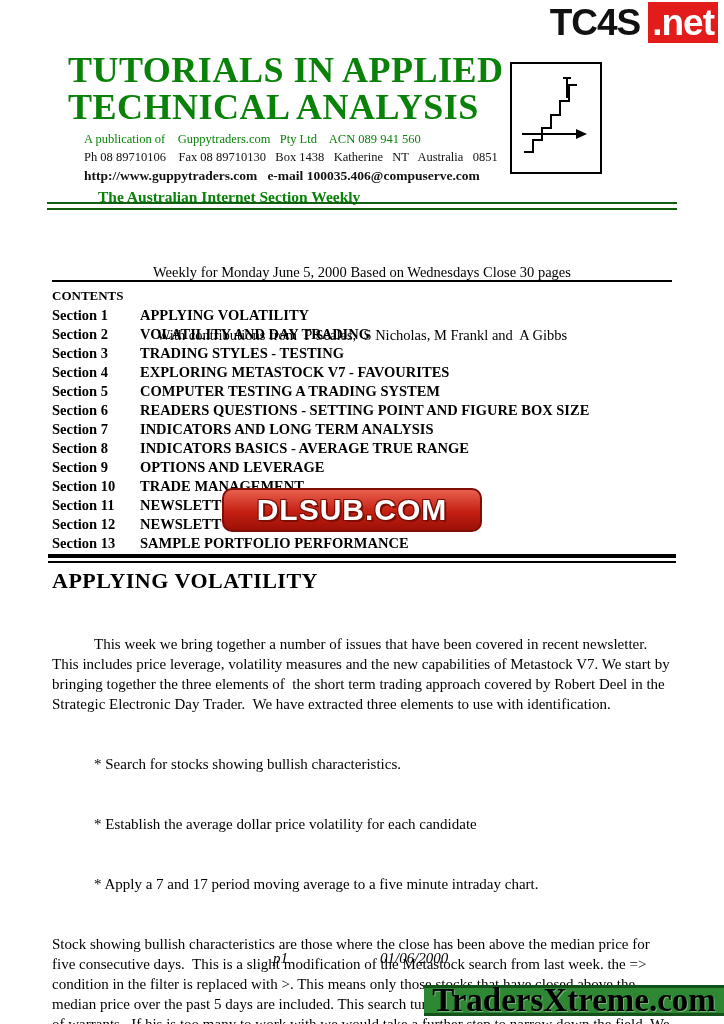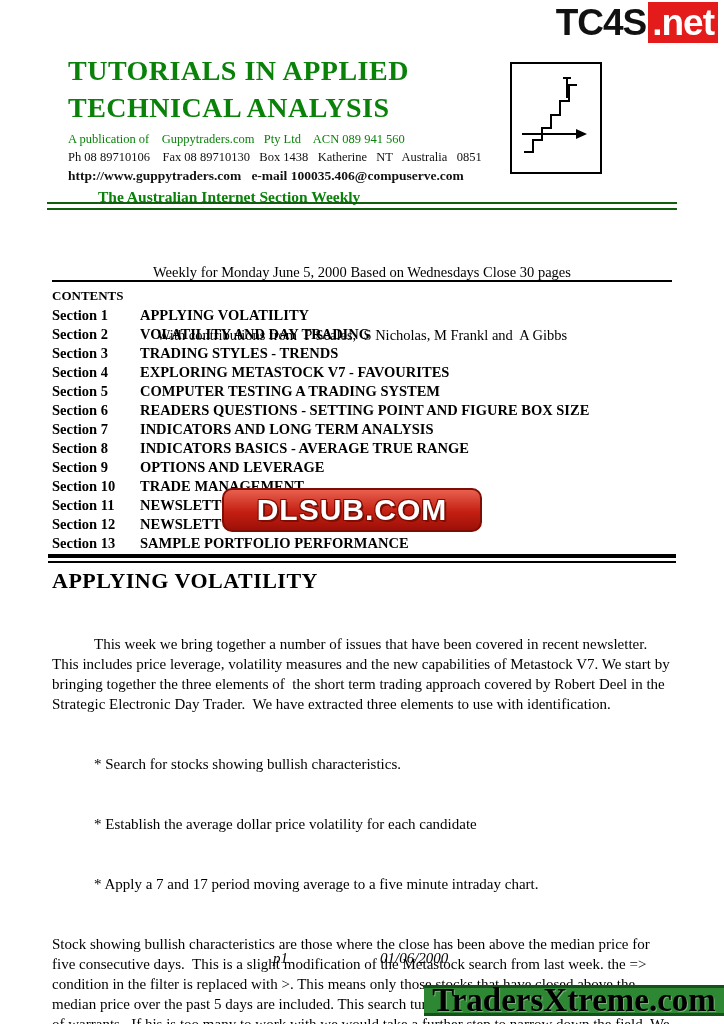--- a/index.html
+++ b/index.html
@@ -8,26 +8,26 @@
     position:relative; width:724px; height:1024px; background:#ffffff;
     font-family:"Liberation Serif", serif; color:#000; overflow:hidden;
     margin:0 auto;
   }
   
   .tc4s {
     position:absolute; top:2px; right:6px;
     font-family:"Liberation Sans", sans-serif; font-weight:700;
     font-size:37px; letter-spacing:-1px; color:#111;
   }
-  .tc4s .net { background:#e31b1b; color:#fff; padding:0 4px; margin-left:2px; }
+  .tc4s .net { background:#e31b1b; color:#fff; padding:0 4px; margin-left:8px; }
 
   
   .masthead { position:absolute; left:68px; top:52px; width:440px; }
-  .title { color:#0a820a; font-size:28px; font-weight:700; line-height:37px; letter-spacing:0.5px; }
-  .pub { font-size:12.5px; white-space:pre-wrap; margin-top:3px; color:#111; }
+  .title { color:#0a820a; font-size:36px; font-weight:700; line-height:37px; letter-spacing:0.5px; }
+  .pub { font-size:12.5px; white-space:pre-wrap; margin-top:3px; color:#111;margin-left:16px; }
   .pub.green { color:#0a820a; margin-top:6px; }
   .pub.bold { font-weight:700; font-size:13.5px; }
   .tagline { color:#0a820a; font-weight:700; font-size:15.5px; margin-top:4px; margin-left:30px; }
 
   .chart-box {
     position:absolute; left:510px; top:62px; width:92px; height:112px;
     border:2px solid #000; background:#fff;
   }
 
   .green-rule {
@@ -128,21 +128,21 @@
     <div class="toc-row">
       <span class="toc-label">Section 1</span>
       <span>APPLYING VOLATILITY</span>
     </div>
     <div class="toc-row">
       <span class="toc-label">Section 2</span>
       <span>VOLATILITY AND DAY TRADING</span>
     </div>
     <div class="toc-row">
       <span class="toc-label">Section 3</span>
-      <span>TRADING STYLES - TRENDS</span>
+      <span>TRADING STYLES - TESTING</span>
     </div>
     <div class="toc-row">
       <span class="toc-label">Section 4</span>
       <span>EXPLORING METASTOCK V7 - FAVOURITES</span>
     </div>
     <div class="toc-row">
       <span class="toc-label">Section 5</span>
       <span>COMPUTER TESTING A TRADING SYSTEM</span>
     </div>
     <div class="toc-row">

